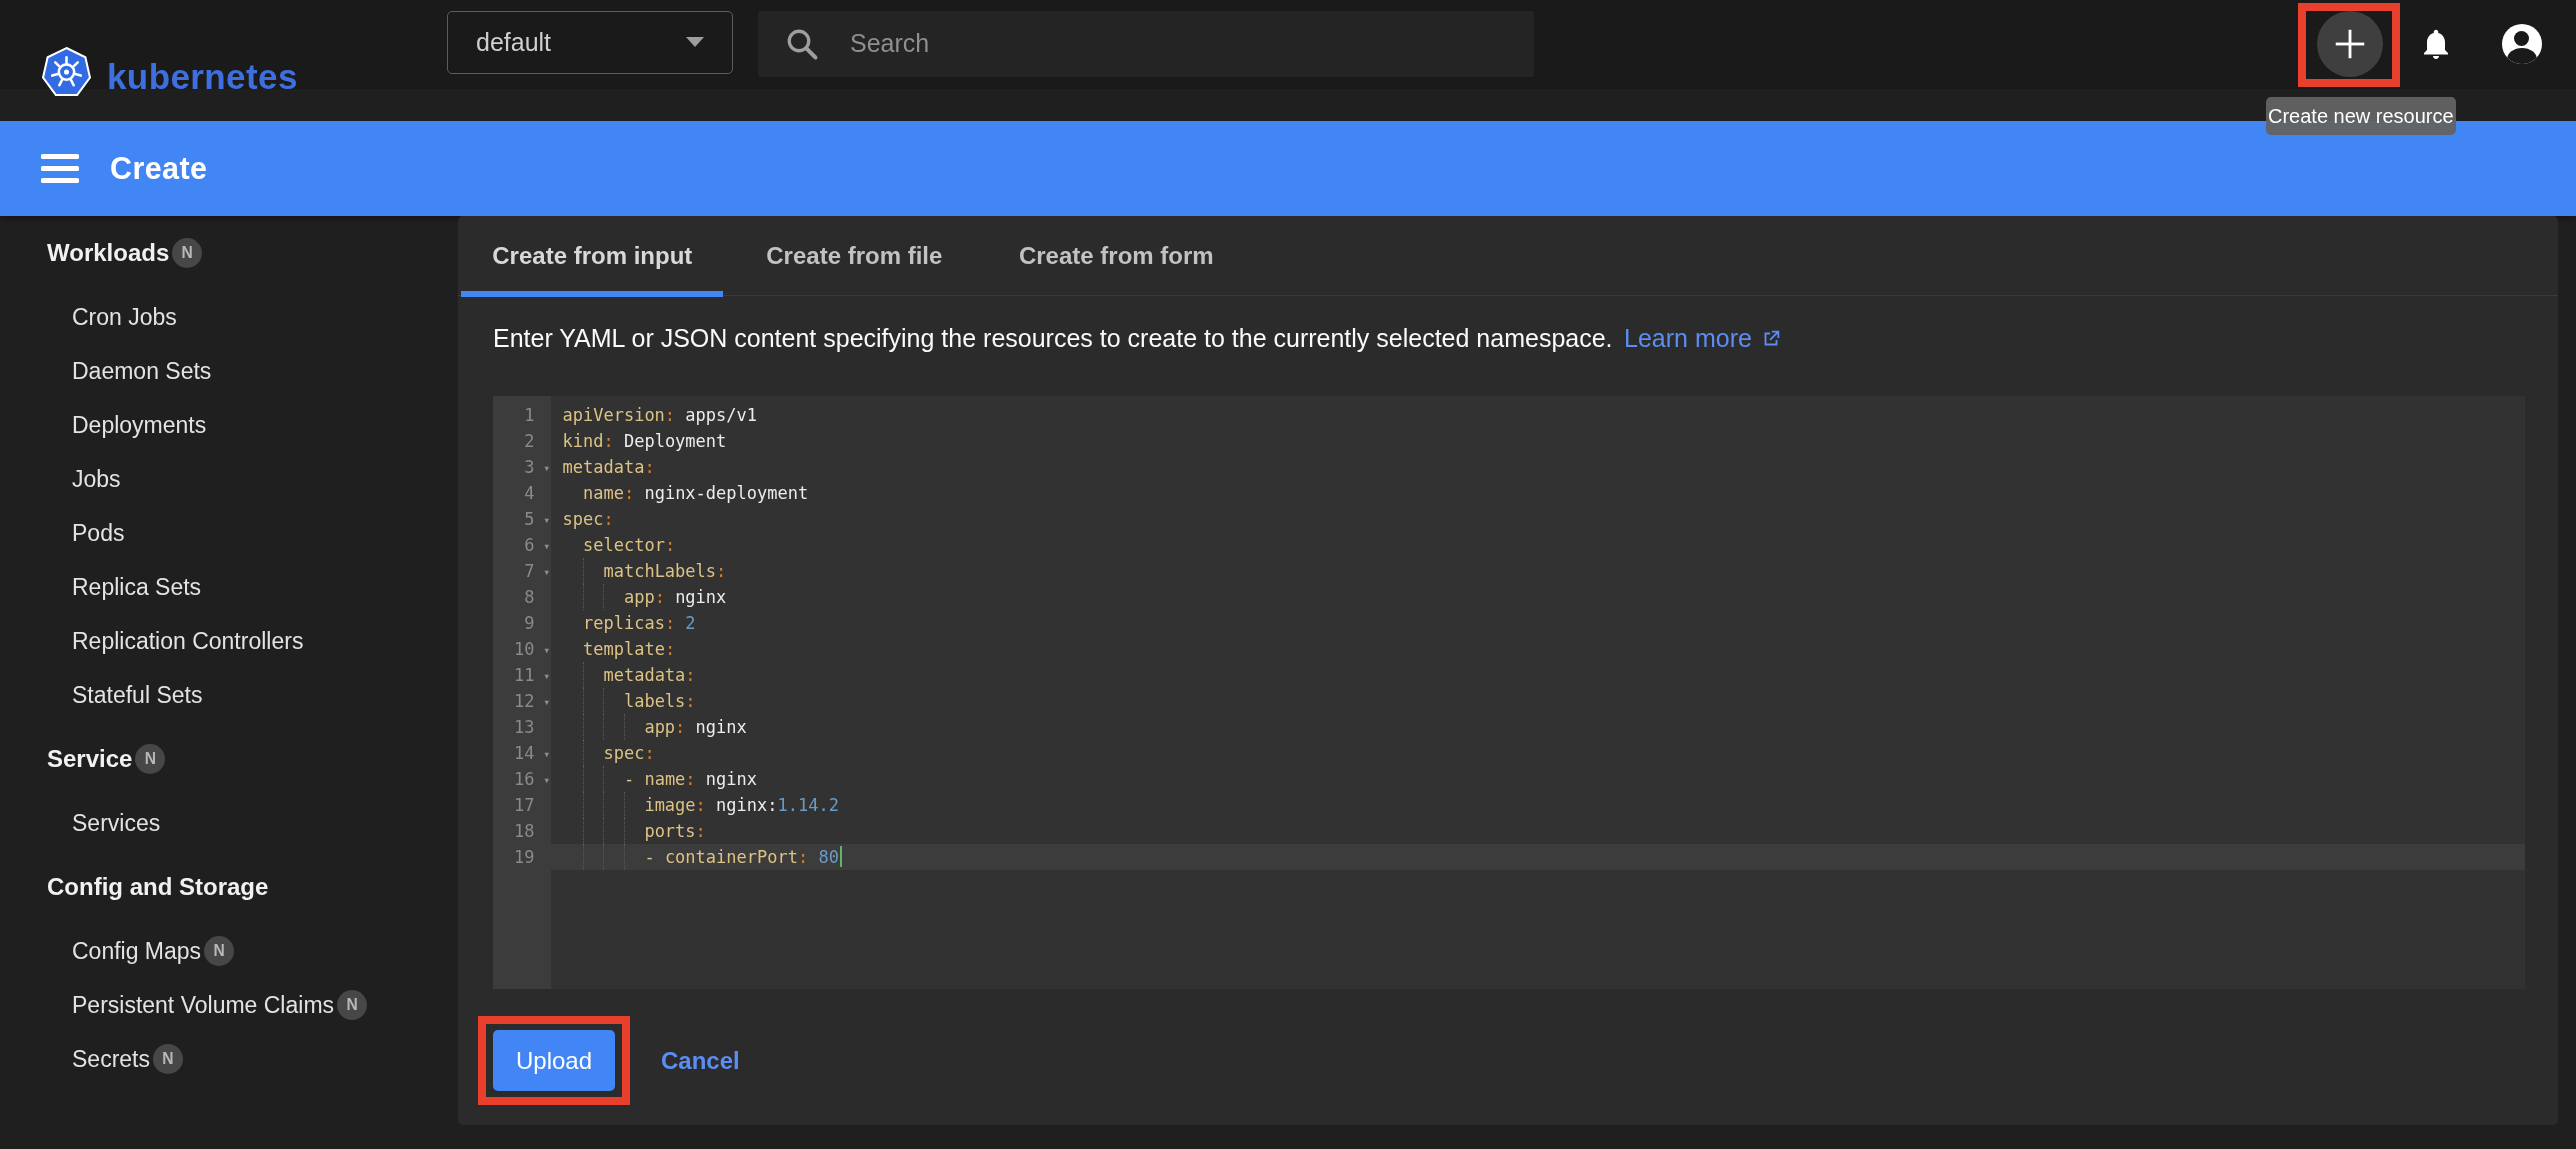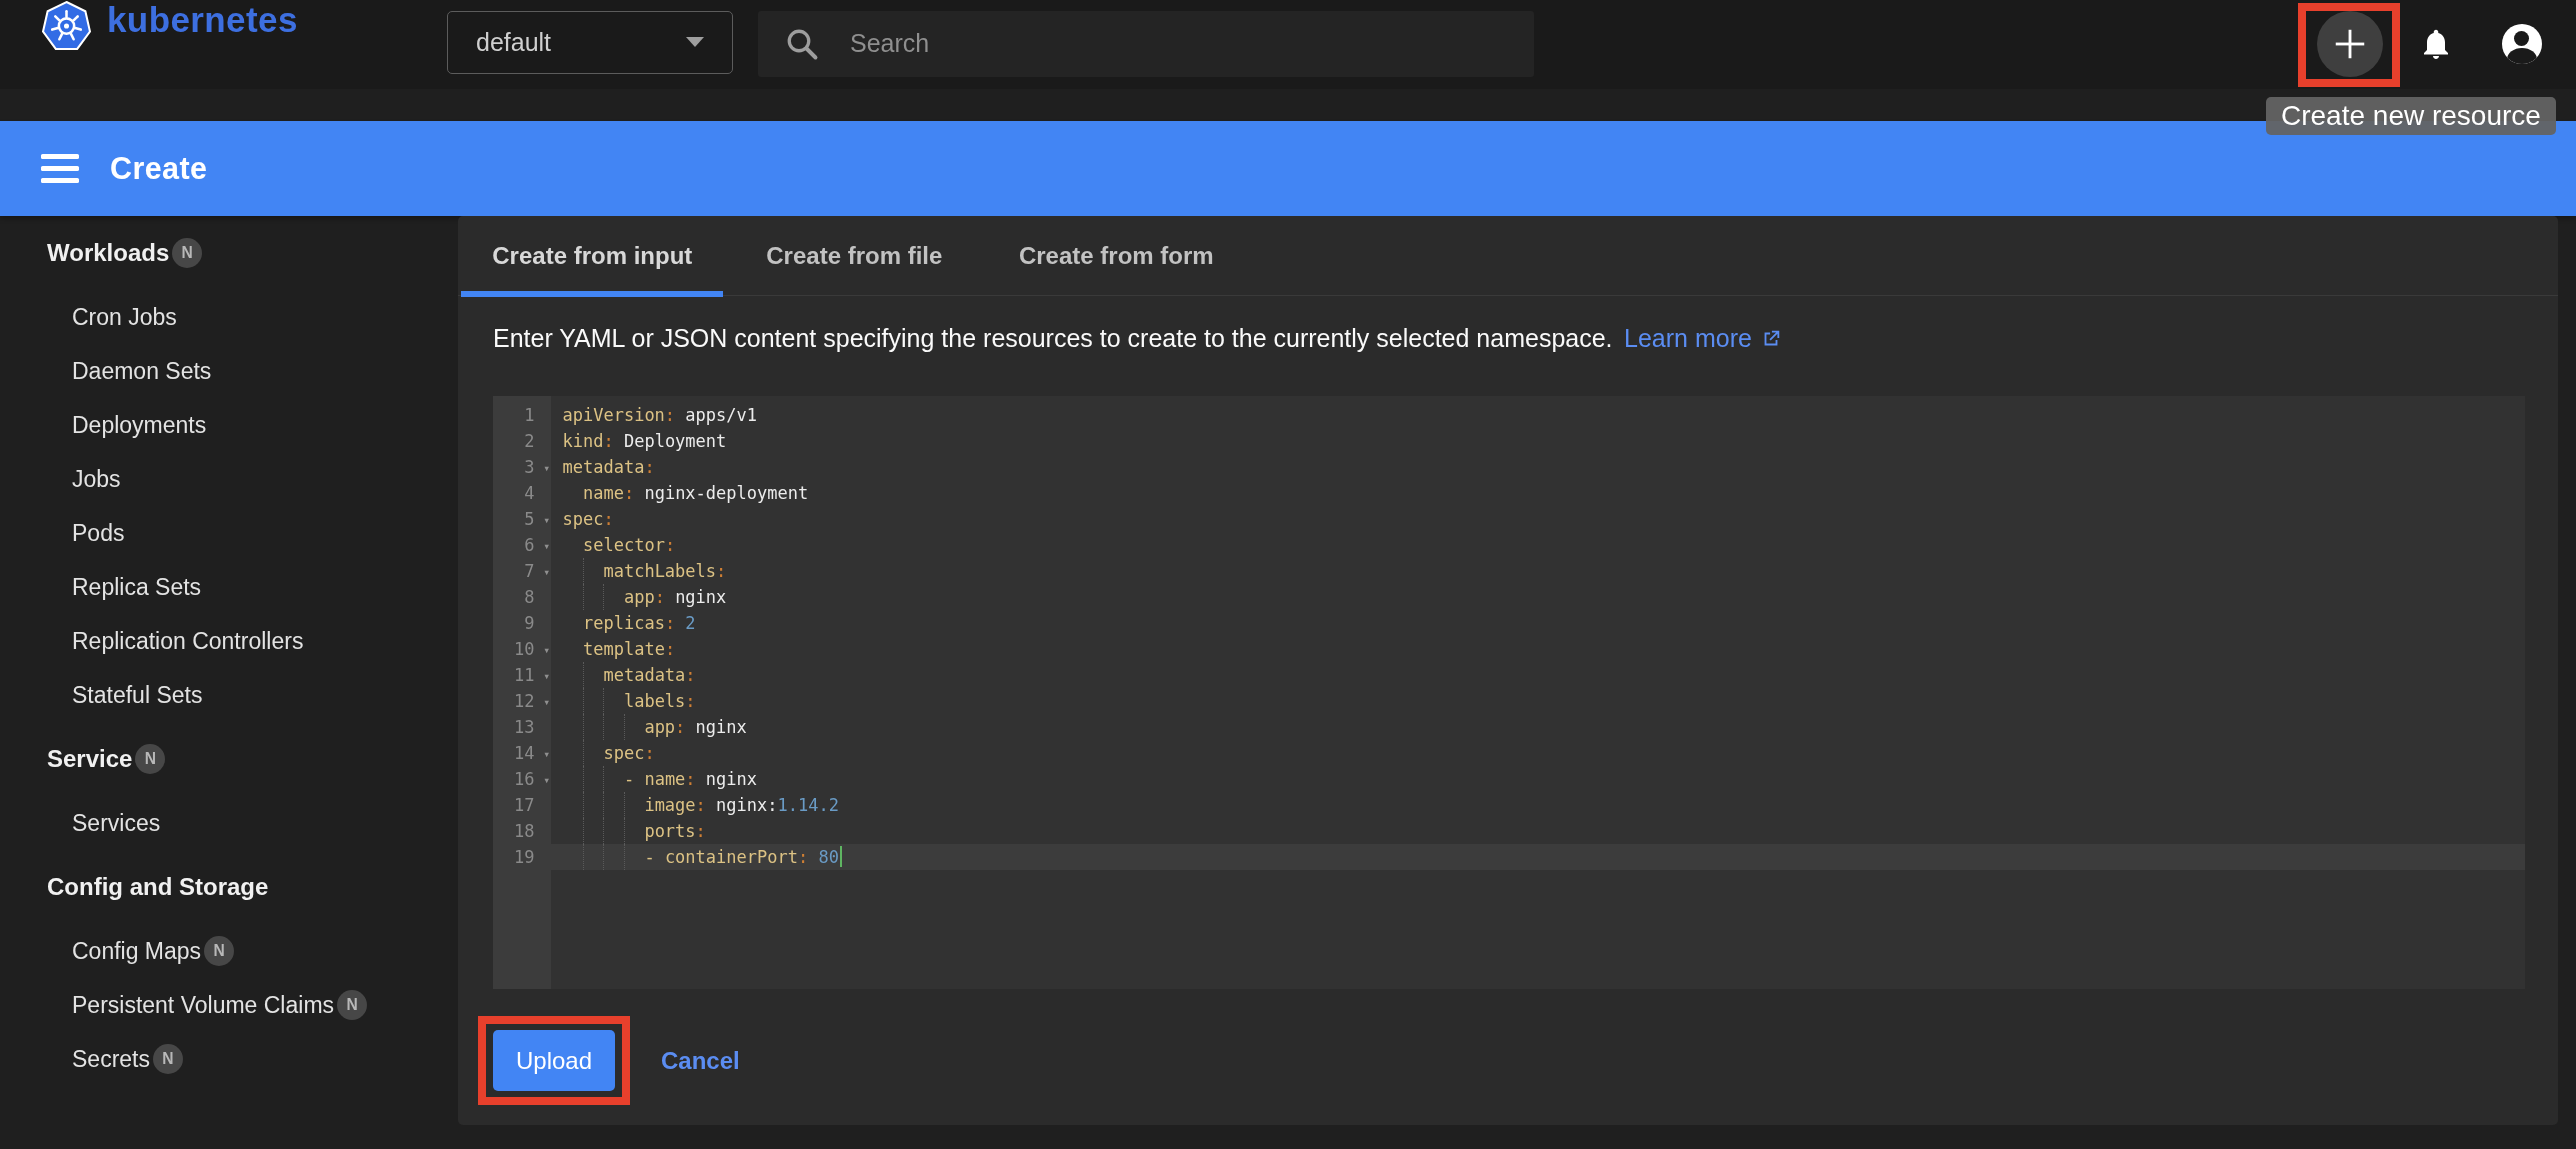--- a/index.html
+++ b/index.html
@@ -1,21 +1,21 @@
 <!DOCTYPE html>
 <html style="--c-key: #dcc284; --c-punc: #cf7f34; --c-val: #ececec; --c-num: #6a9bc5; --c-dash: #dcc284; --c-cursor: #5fb562;font-size:13px"><head>
 <meta charset="utf-8">
 <style>
   html,body{margin:0;padding:0;background:#161616;}
   .canvas{position:relative;width:2576px;height:1150px;background:#1f1f1f;overflow:hidden;
           font-family:"Liberation Sans", sans-serif;color:#e6e6e6;}
 
   
   .topbar{position:absolute;left:0;top:0;width:100%;height:89px;background:#1a1a1a;}
-  .brand{position:absolute;left:41px;top:0;height:89px;display:flex;align-items:flex-start;gap:15px;}
+  .brand{position:absolute;left:41px;top:8px;height:89px;display:flex;align-items:flex-end;gap:15px;}
   .brand-text{font-size:35px;font-weight:700;color:#3d6fe0;letter-spacing:0.4px;}
   .ns-select{position:absolute;left:447px;top:10.7px;width:286px;height:63px;border:1.6px solid #5c5c5c;
              border-radius:5px;display:flex;align-items:center;box-sizing:border-box;padding:16px 28px;}
   .ns-select .ns-val{font-size:25px;color:#cfcfcf;flex:1;}
   .caret{width:0;height:0;border-left:9px solid transparent;border-right:9px solid transparent;
          border-top:10.7px solid #9e9e9e;}
   .search{position:absolute;left:758px;top:10.7px;width:776px;height:66px;background:#242424;border-radius:3.3px;
           display:flex;align-items:center;padding:0 0 0 26px;box-sizing:border-box;gap:28px;}
   .search input{background:transparent;border:none;outline:none;color:#dddddd;font-size:25px;width:626px;
                 font-family:"Liberation Sans",sans-serif;}
@@ -73,22 +73,22 @@
   
   .actions{margin:41px 0 0 35px;height:61px;display:flex;align-items:center;}
   .upload{min-width:122px;height:61px;border:none;border-radius:5px;background:#4285f4;color:#ffffff;
           font-size:24px;font-weight:400;font-family:"Liberation Sans",sans-serif;cursor:pointer;padding:0 21.4px;}
   .cancel{margin-left:46px;font-size:24px;font-weight:700;color:#5b8df2;text-decoration:none;cursor:pointer;}
 
   
   .red-box{position:absolute;border:8.2px solid #e8402c;box-sizing:border-box;z-index:30;pointer-events:none;}
   .plus-red{left:2298px;top:3.3px;width:102px;height:84px;}
   .upload-red{left:478px;top:1016px;width:152px;height:89px;}
-  .tooltip{position:absolute;left:2266px;top:97px;height:38px;line-height:38px;padding:0 15px;border-radius:5px;
-           background:rgba(99,99,99,0.95);color:#ffffff;font-size:28px;z-index:31;white-space:nowrap;}
+  .tooltip{position:absolute;left:2266px;top:97px;height:38px;line-height:38px;padding:0 2px;border-radius:5px;
+           background:rgba(99,99,99,0.95);color:#ffffff;font-size:20px;z-index:31;white-space:nowrap;}
 </style>
 </head>
 <body>
 
 <div class="canvas">
 
   <header class="topbar">
     <div class="brand">
       <svg width="51" height="51" viewBox="0 0 100 100">
         <polygon points="50,4 87,22 96,62 71,96 29,96 4,62 13,22" fill="#326ce5" stroke="#ffffff" stroke-width="4"></polygon>

